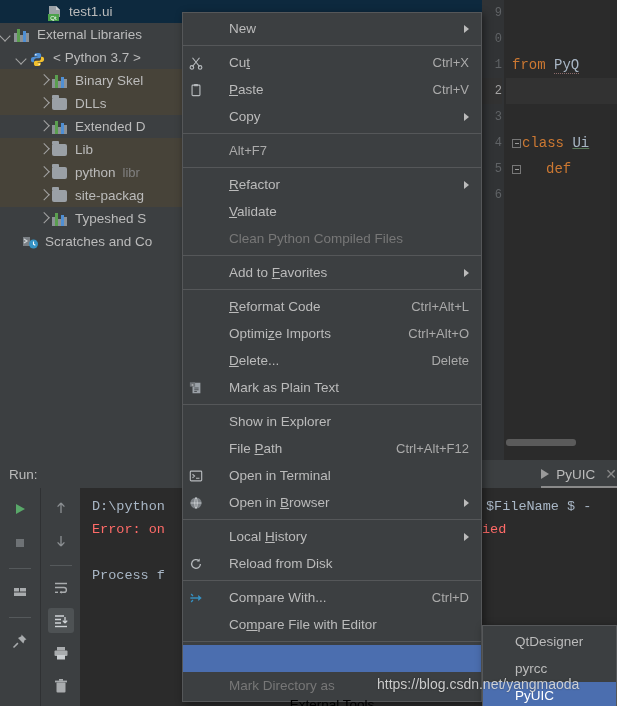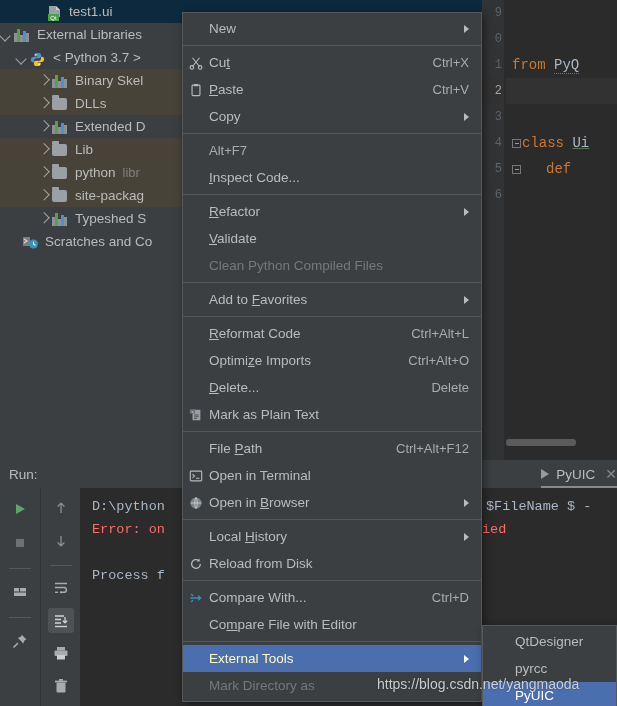--- a/index.html
+++ b/index.html
@@ -125,23 +125,24 @@
   #context-menu {
     position:absolute; left:182px; top:12px; width:300px;
     background:#3c3f41; border:1px solid #555759;
     box-shadow:2px 2px 8px rgba(0,0,0,.45);
     padding:2px 0; z-index:40;
   }
   .mi {
     position:relative; height:27px; line-height:27px;
     display:flex; align-items:center; color:#bbbbbb; font-size:13.5px;
     padding-left:0;
+    gap:20px;
   }
   .mi.disabled { color:#777777; }
-  .mi.highlight { background:#4b6eaf; color:#fef9c3; }
+  .mi.highlight { background:#4b6eaf; color:#000000;flex-direction:column; }
   .mi .mi-icon { width:26px; flex:0 0 26px; display:flex; align-items:center; justify-content:center; }
   .mi .mi-label { flex:1; }
   .mi .mi-label u { text-decoration:underline; }
   .mi .mi-short { color:#aaaaaa; font-size:13px; padding-right:12px; }
   .mi .mi-arrow {
     width:0;height:0;border-left:5px solid #bbbbbb;border-top:4px solid transparent;
     border-bottom:4px solid transparent; margin-right:12px;
   }
   .mi.highlight .mi-arrow { border-left-color:#ffffff; }
   .msep { height:1px; background:#555759; margin:3px 0; }
@@ -439,24 +440,20 @@
       <div class="mi">
         <span class="mi-icon"></span>
         <span class="mi-label">Copy</span>
         <span class="mi-arrow"></span>
       </div>
       <div class="msep"></div>
       <div class="mi">
         <span class="mi-icon"></span>
         <span class="mi-short">Alt+F7</span>
       </div>
-      <div class="mi">
-        <span class="mi-icon"></span>
-        <span class="mi-label"><u>I</u>nspect Code...</span>
-      </div>
       <div class="msep"></div>
       <div class="mi">
         <span class="mi-icon"></span>
         <span class="mi-label"><u>R</u>efactor</span>
         <span class="mi-arrow"></span>
       </div>
       <div class="mi">
         <span class="mi-icon"></span>
         <span class="mi-label"><u>V</u>alidate</span>
       </div>
@@ -491,20 +488,24 @@
           <svg width="14" height="14" viewBox="0 0 16 16">
             <rect x="4" y="2" width="9" height="12" fill="#9aa0a6"></rect>
             <rect x="1" y="1.5" width="6" height="5" fill="#6f7377"></rect>
             <text x="4" y="5.6" font-size="4.6" fill="#dadada" text-anchor="middle" font-family="Liberation Sans">x</text>
             <path d="M6 8h5M6 10h5M6 12h3" stroke="#3c3f41" stroke-width=".9"></path>
           </svg>
         </span>
         <span class="mi-label">Mark as Plain Text</span>
       </div>
       <div class="msep"></div>
+      <div class="mi">
+        <span class="mi-icon"></span>
+        <span class="mi-label">Show in Explorer</span>
+      </div>
       <div class="mi">
         <span class="mi-icon"></span>
         <span class="mi-label">File <u>P</u>ath</span>
         <span class="mi-short">Ctrl+Alt+F12</span>
       </div>
       <div class="mi">
         <span class="mi-icon">
           <svg width="14" height="14" viewBox="0 0 16 16">
             <rect x="1.5" y="2.5" width="13" height="11" rx="1" stroke="#b6babd" stroke-width="1.3" fill="none"></rect>
             <path d="M4 6l2.4 2L4 10M8 10.6h4" stroke="#b6babd" stroke-width="1.2" fill="none"></path>

